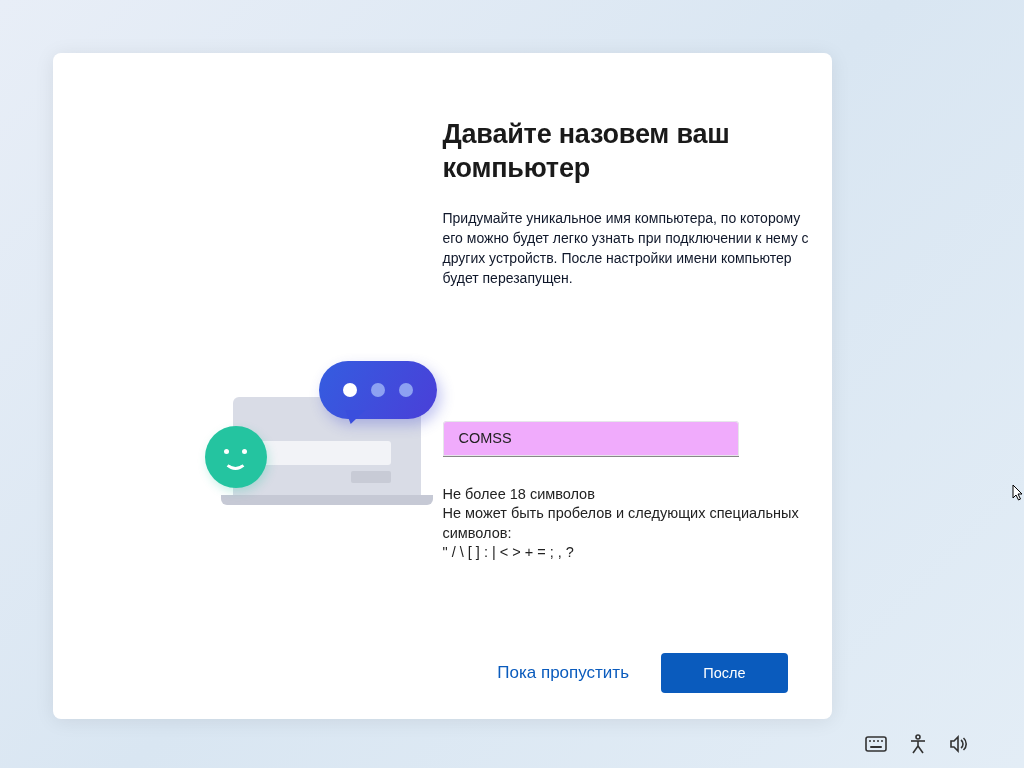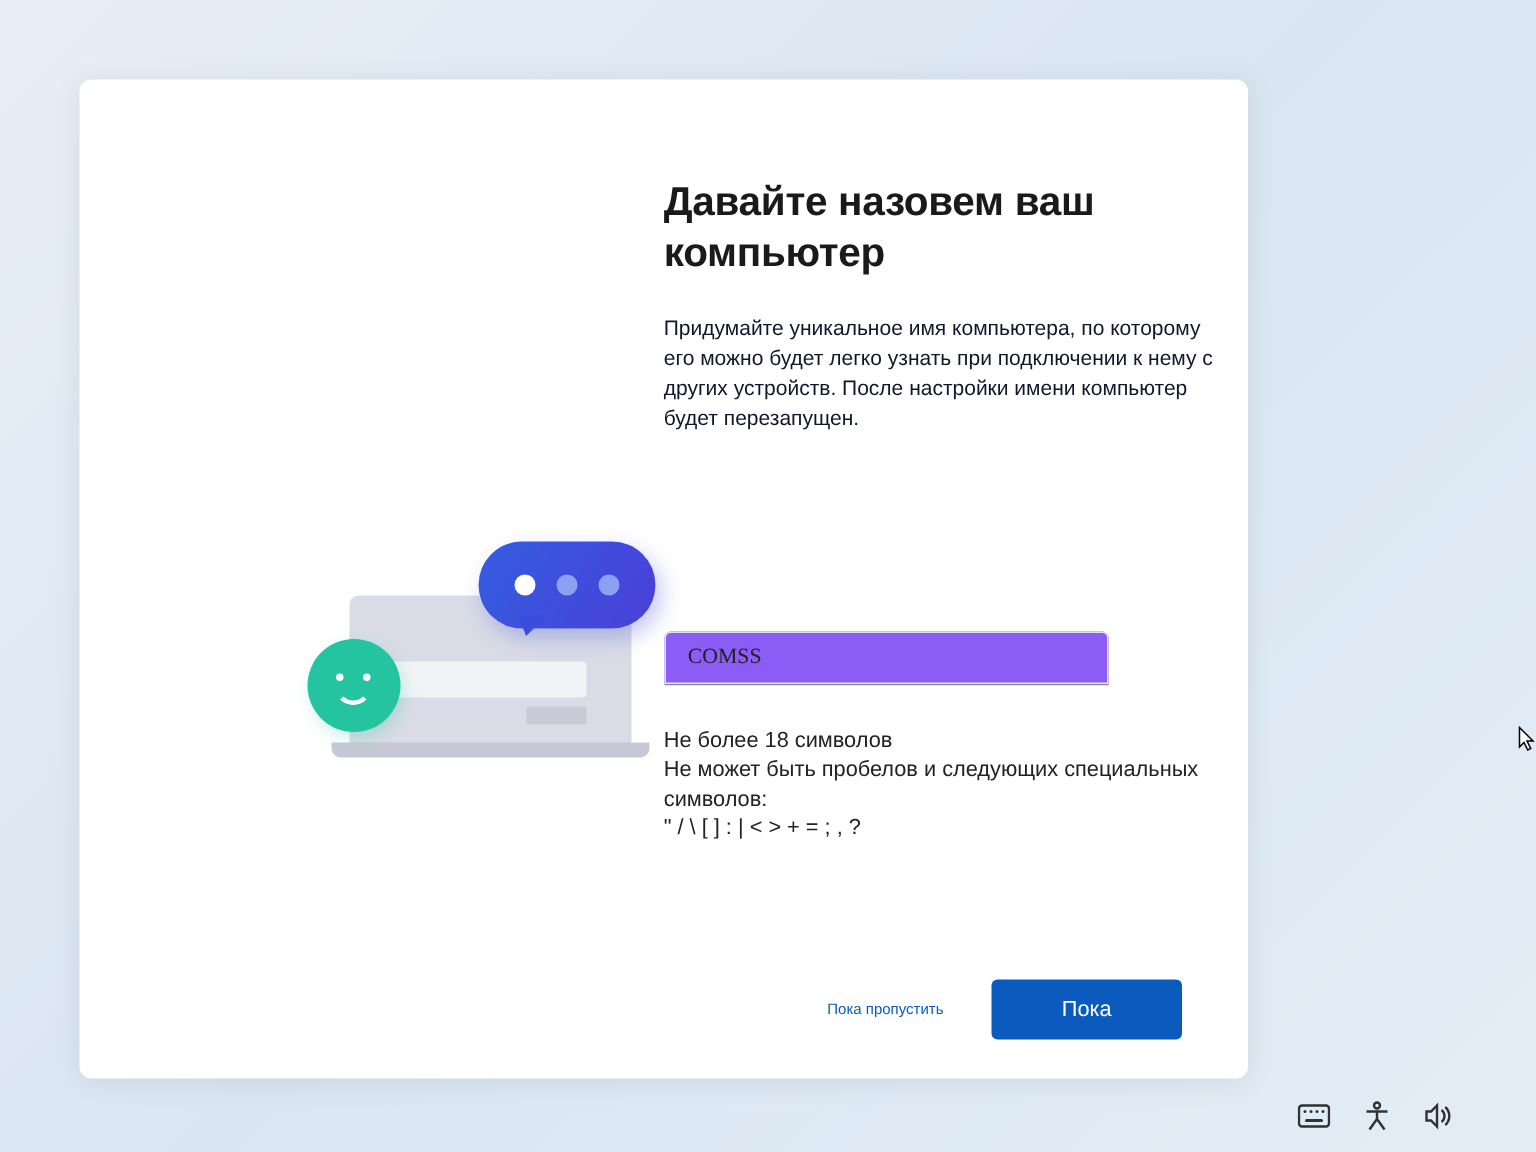--- a/index.html
+++ b/index.html
@@ -44,24 +44,24 @@
     .input-wrap {
       margin-top: 132px;
       width: 296px;
     }
     .name-input {
       width: 100%;
       height: 36px;
       border: none;
       border-bottom: 1.5px solid #888;
       border-radius: 4px 4px 0 0;
-      background: #8b5cf6;
+      background: #f0abfc;
       padding: 12px 16px;
       font-size: 14.5px;
-      font-family: Liberation Serif, serif;
+      font-family: Liberation Sans, sans-serif;
       color: #222;
       outline: none;
       box-shadow: 0 0 0 1px #e6e6ea inset;
     }
     .rules {
       margin-top: 28px;
       font-size: 14.5px;
       color: #222;
       line-height: 1.35;
       max-width: 360px;
@@ -72,21 +72,21 @@
       right: 44px;
       display: flex;
       gap: 14px;
       align-items: center;
     }
     .skip-btn {
       background: transparent;
       border: none;
       height: 40px;
       padding: 0 18px;
-      font-size: 10px;
+      font-size: 17px;
       color: #0a5bbd;
       cursor: pointer;
       font-family: inherit;
     }
     .next-btn {
       background: #0a5bbd;
       border: none;
       color: #fff;
       width: 127px;
       height: 40px;
@@ -220,21 +220,21 @@
     </div>
 
     <div class="rules">
       <div>Не более 18 символов</div>
       <div>Не может быть пробелов и следующих специальных символов:</div>
       <div>" / \ [ ] : | &lt; &gt; + = ; , ?</div>
     </div>
 
     <div class="button-row">
       <button class="skip-btn">Пока пропустить</button>
-      <button class="next-btn">Пока</button>
+      <button class="next-btn">После</button>
     </div>
   </div>
 </div>
 
 <div class="tray">
   <span>
     <svg width="22" height="16" viewBox="0 0 22 16" fill="none" stroke="currentColor" stroke-width="1.6">
       <rect x="1" y="1" width="20" height="14" rx="2"></rect>
       <line x1="5" y1="5" x2="5" y2="5" stroke-linecap="round" stroke-width="2"></line>
       <line x1="9" y1="5" x2="9" y2="5" stroke-linecap="round" stroke-width="2"></line>

